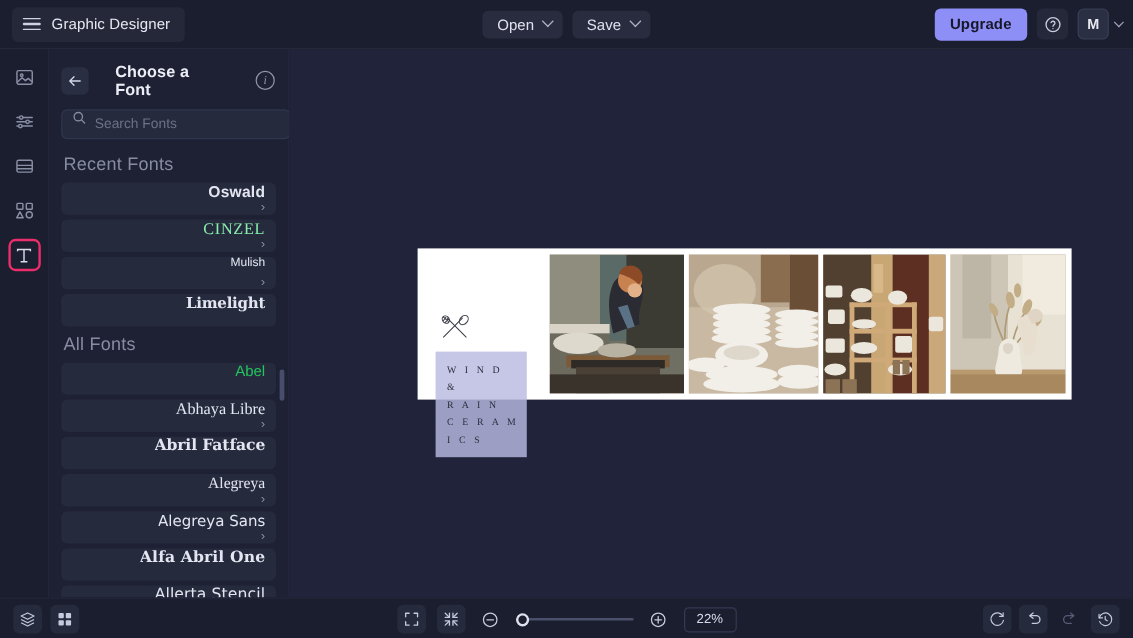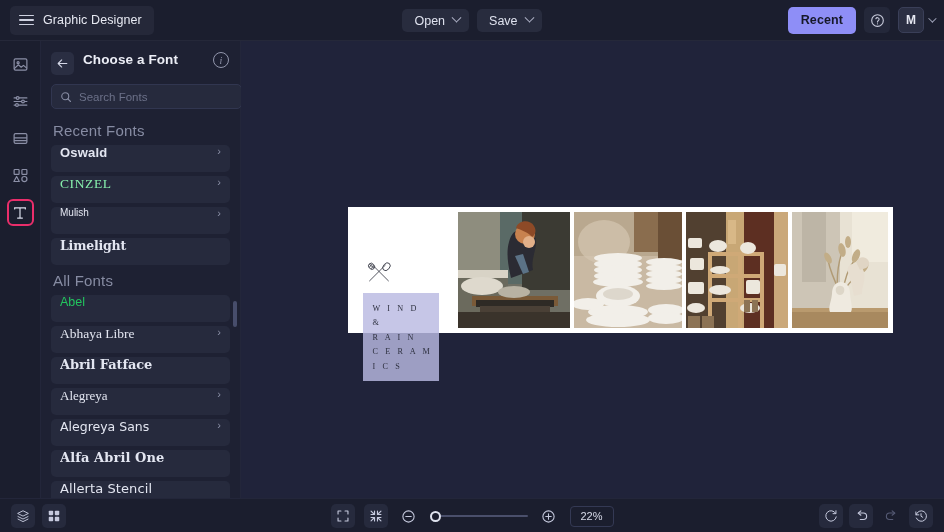--- a/index.html
+++ b/index.html
@@ -83,59 +83,59 @@
   }
   .rail-btn.active { border: 2px solid #ea2e6b; color: #d9dcea; }
 
   
   .panel {
     width: 200px; flex: 0 0 200px; background: #1e2133;
     display: flex; flex-direction: column; min-height: 0;
     border-right: 1px solid #23263a;
   }
   .panel-head {
-    display: flex; align-items: flex-start; gap: 9px;
+    display: flex; align-items: center; gap: 22px;
     padding: 11px 11px 9px 10px;
   }
   .back-btn {
     width: 23px; height: 23px; border-radius: 5px; background: #2a2e42;
     display: flex; align-items: center; justify-content: center; cursor: pointer;
     color: #d6d9e8; font-size: 13px; flex: 0 0 23px;
   }
   .panel-title { color: #eceef6; font-size: 13.5px; font-weight: 700; letter-spacing: .1px; }
   .info-icon {
     margin-left: auto; width: 16px; height: 16px; border-radius: 50%;
     border: 1.3px solid #9296ac; color: #9296ac;
     font-size: 10px; display: flex; align-items: center; justify-content: center;
     cursor: pointer; font-family: "Liberation Serif", serif; font-style: italic;
   }
   .search-row { display: flex; gap: 7px; padding: 0 11px 10px 10px; align-items: center; }
   .search-box {
     flex: 1; height: 25px; background: #262a3d; border: 1px solid #313650;
-    border-radius: 5px; display: flex; align-items: center; gap: 7px; padding: 0 8px;
+    border-radius: 5px; display: flex; gap: 7px; padding: 0 8px;
   }
   .search-box input {
     flex: 1; background: transparent; border: none; outline: none;
     color: #d8dbe9; font-size: 11.5px; font-family: "Liberation Sans", sans-serif;
   }
   .search-box input::placeholder { color: #6c7189; }
   .sq-btn {
     width: 25px; height: 25px; flex: 0 0 25px; border: 1px solid #343954;
     border-radius: 5px; background: transparent;
     display: flex; align-items: center; justify-content: center; cursor: pointer;
     color: #c4c8da;
   }
   .section-label { color: #878ca3; font-size: 15px; padding: 3px 12px 6px 12px; letter-spacing: .2px; }
 
   .font-scroll { flex: 1; overflow: hidden; position: relative; padding: 0 10px 0 10px; }
   .font-item {
     height: 27px; background: #262a3d; border-radius: 5px;
     margin-bottom: 4px; padding: 0 9px;
-    display: flex; align-items: flex-start; cursor: pointer;
-    color: #e3e6f1; font-size: 13px;
+    display: flex; align-items: flex-end; cursor: pointer;
+    color: #e3e6f1; font-size: 13px; flex-direction: column;
   }
   .font-item .fname { flex: 1; white-space: nowrap; overflow: hidden; }
   .font-item .arrow { color: #8c91a8; font-size: 11px; }
   .scrollbar {
     position: absolute; right: 3px; top: 6px; width: 4px; height: 26px;
     background: #474d6b; border-radius: 2px; cursor: pointer;
   }
   
   .f-oswald   { font-family: "Liberation Sans Narrow","Liberation Sans",sans-serif; font-weight:700; letter-spacing:.2px; font-size:13px; }
   .f-cinzel   { font-family: "Liberation Serif", serif; font-variant: small-caps; letter-spacing:.6px; color:#86efac; font-size:13.5px; }
@@ -229,21 +229,21 @@
         <span>Open</span>
         <span class="chev"></span>
       </div>
       <div class="menu-btn">
         <span>Save</span>
         <span class="chev"></span>
       </div>
     </div>
 
     <div class="header-right">
-      <div class="upgrade-btn">Recent</div>
+      <div class="upgrade-btn">Upgrade</div>
       <div class="icon-sq">
         <svg width="15" height="15" viewBox="0 0 24 24" fill="none" stroke="currentColor" stroke-width="1.8">
           <circle cx="12" cy="12" r="9.3"></circle>
           <path d="M9.4 9.2a2.7 2.7 0 0 1 5.2 1c0 1.8-2.6 2.2-2.6 4" stroke-linecap="round"></path>
           <circle cx="12" cy="17.3" r="0.9" fill="currentColor" stroke="none"></circle>
         </svg>
       </div>
       <div class="avatar-box">
         <div class="avatar">M</div>
         <span class="chev-sm"></span>

